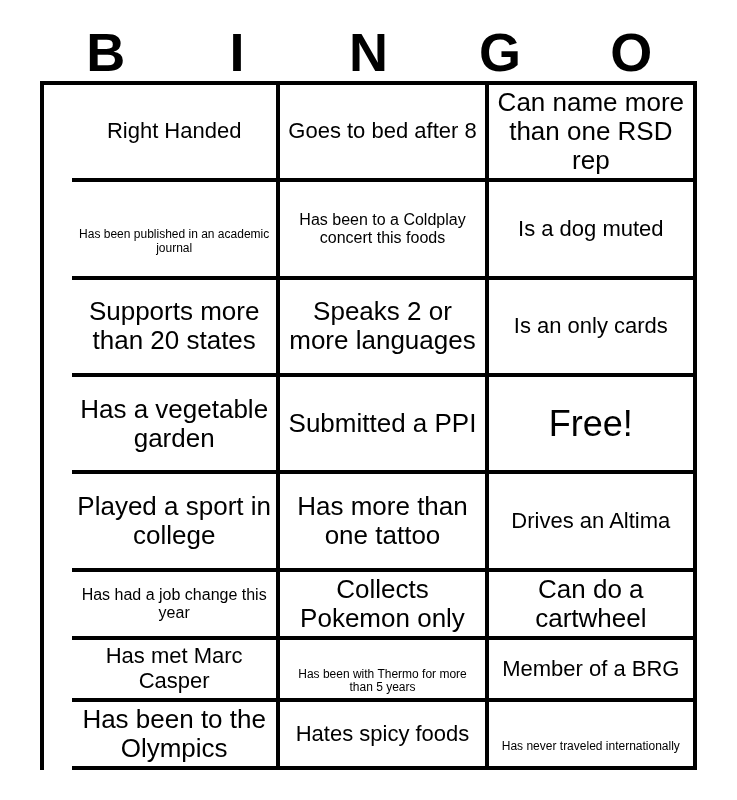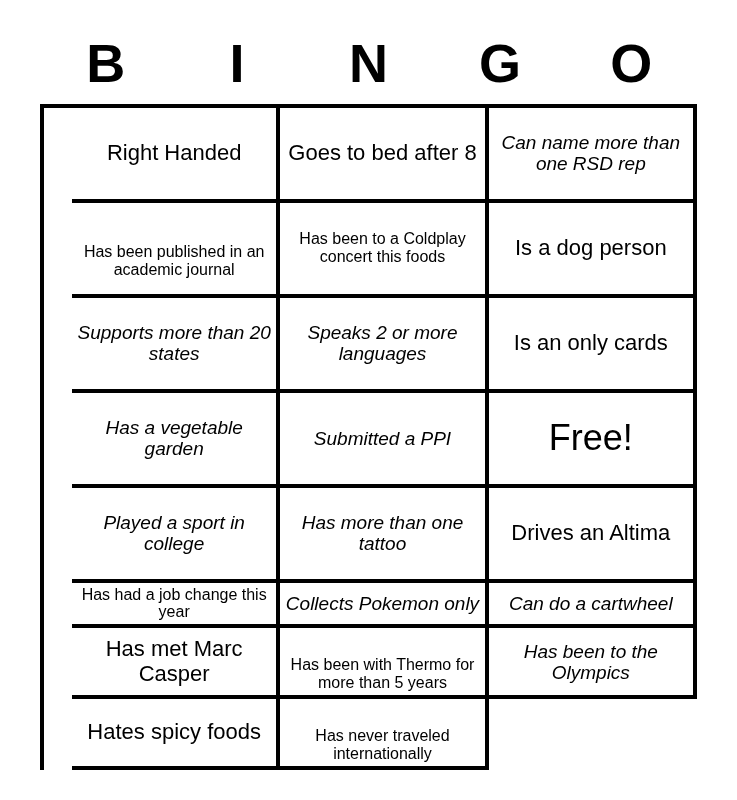--- a/index.html
+++ b/index.html
@@ -55,23 +55,23 @@
     text-align: center;
     padding: 3px 5px;
     line-height: 1.12;
     overflow: hidden;
   }
   .cell span {
     display: block;
     width: 100%;
   }
   .sz-lg { font-size: 22px; }
-  .sz-md { font-size: 19px; font-style: italic; }
+  .sz-md { font-size: 26px; }
   .sz-sm { font-size: 16px; }
-  .sz-xs { font-size: 16px; margin-top: 25px; }
+  .sz-xs { font-size: 12px; margin-top: 25px; }
   .free {
     font-size: 36px;
     text-align: center;
   }
 </style>
 </head>
 <body>
 
 <div class="bingo-wrap">
 
@@ -94,21 +94,21 @@
         <span class="sz-md">Can name more than one RSD rep</span>
       </div>
     <div class="cell">
         <span class="sz-xs">Has been published in an academic journal</span>
       </div>
     <div class="cell">
         <span class="sz-sm">Has been to a Coldplay concert this foods</span>
       </div>
 
     <div class="cell">
-        <span class="sz-lg">Is a dog person</span>
+        <span class="sz-lg">Is a dog muted</span>
       </div>
     <div class="cell">
         <span class="sz-md">Supports more than 20 states</span>
       </div>
     <div class="cell">
         <span class="sz-md">Speaks 2 or more languages</span>
       </div>
     <div class="cell">
         <span class="sz-lg">Is an only cards</span>
       </div>
@@ -142,20 +142,23 @@
         <span class="sz-md">Can do a cartwheel</span>
       </div>
     <div class="cell">
         <span class="sz-lg">Has met Marc Casper</span>
       </div>
 
     <div class="cell">
         <span class="sz-xs">Has been with Thermo for more than 5 years</span>
       </div>
     <div class="cell">
+        <span class="sz-lg">Member of a BRG</span>
+      </div>
+    <div class="cell">
         <span class="sz-md">Has been to the Olympics</span>
       </div>
     <div class="cell">
         <span class="sz-lg">Hates spicy foods</span>
       </div>
     <div class="cell">
         <span class="sz-xs">Has never traveled internationally</span>
       </div>
   </div>
 

